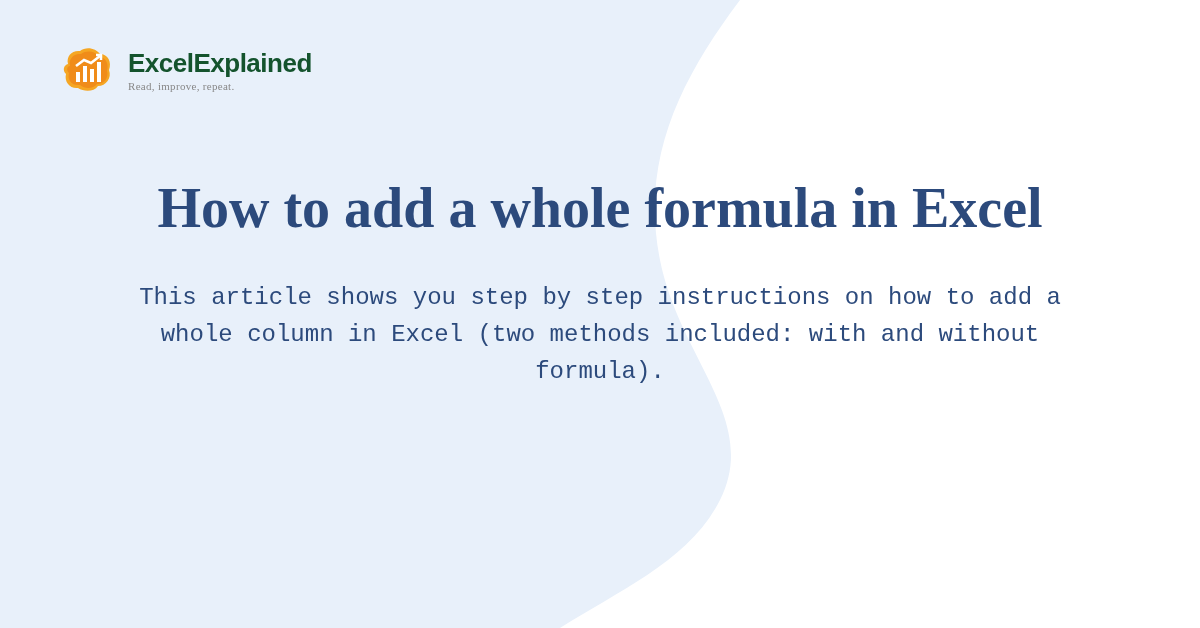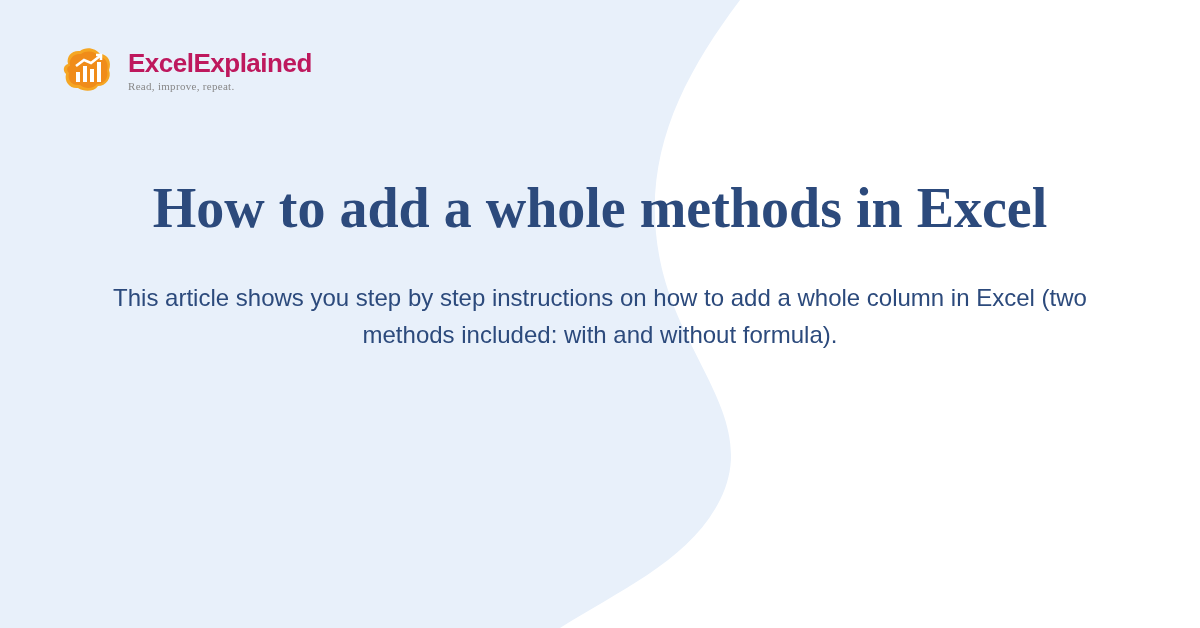--- a/index.html
+++ b/index.html
@@ -43,21 +43,21 @@
       position: relative;
     }
     .logo-text {
       display: flex;
       flex-direction: column;
     }
     .logo-title {
       font-family: -apple-system, BlinkMacSystemFont, 'Segoe UI', Arial, sans-serif;
       font-size: 26px;
       font-weight: 700;
-      color: #be185d;
+      color: #14532d;
       letter-spacing: -0.5px;
     }
     .logo-tagline {
       font-family: Liberation Serif, serif;
       font-size: 11px;
       color: #888;
       letter-spacing: 0.3px;
       margin-top: 1px;
     }
     .main-content {
@@ -73,21 +73,21 @@
       font-weight: 700;
       color: #2c4a7c;
       line-height: 1.18;
       margin-bottom: 38px;
       font-family: Georgia, 'Times New Roman', serif;
     }
     .description {
       font-size: 24px;
       color: #2c4a7c;
       line-height: 1.55;
-      font-family: Liberation Sans, sans-serif;
+      font-family: Liberation Mono, monospace;
       max-width: 1000px;
       margin: 0 auto;
     }
   </style>
 </head>
 <body>
 
 <svg class="bg-wave" viewBox="0 0 1200 628" preserveAspectRatio="none">
   <path d="M 740 0 
            C 680 80, 640 160, 660 260
@@ -110,16 +110,16 @@
         <path d="M 36 13 L 41 13 L 41 18" stroke="#ffffff" stroke-width="2.5" fill="none"></path>
       </svg>
     </div>
     <div class="logo-text">
       <div class="logo-title">ExcelExplained</div>
       <div class="logo-tagline">Read, improve, repeat.</div>
     </div>
   </div>
 
   <div class="main-content">
-    <h1 class="headline">How to add a whole methods in Excel</h1>
+    <h1 class="headline">How to add a whole formula in Excel</h1>
     <p class="description">This article shows you step by step instructions on how to add a whole column in Excel (two methods included: with and without formula).</p>
   </div>
 </div>
 
 </body></html>

